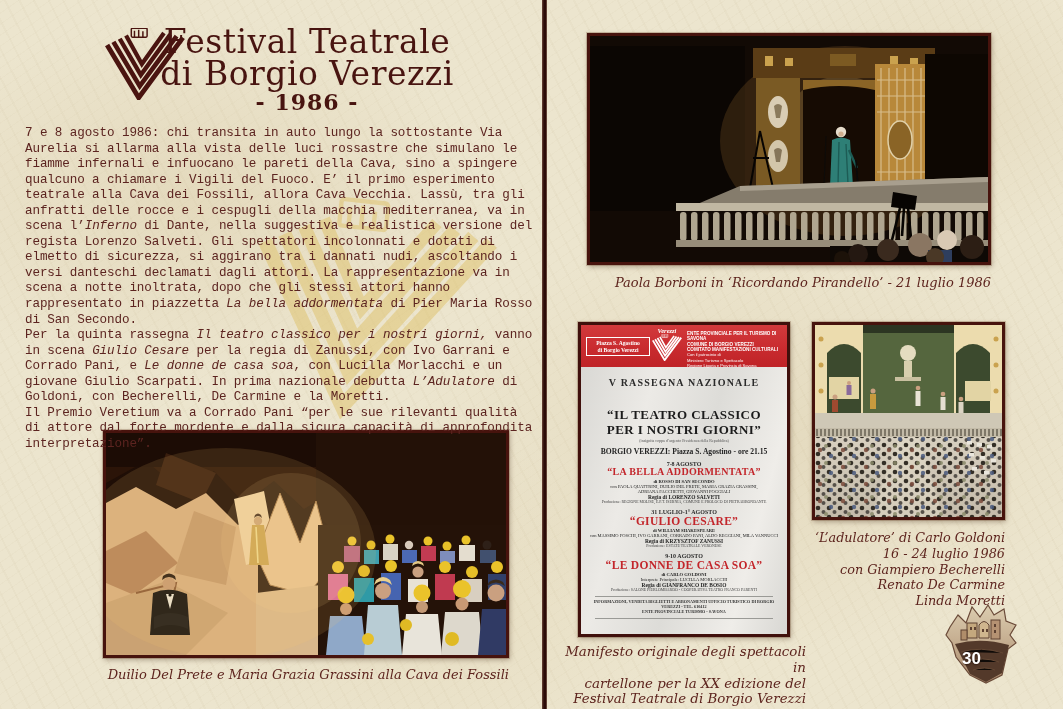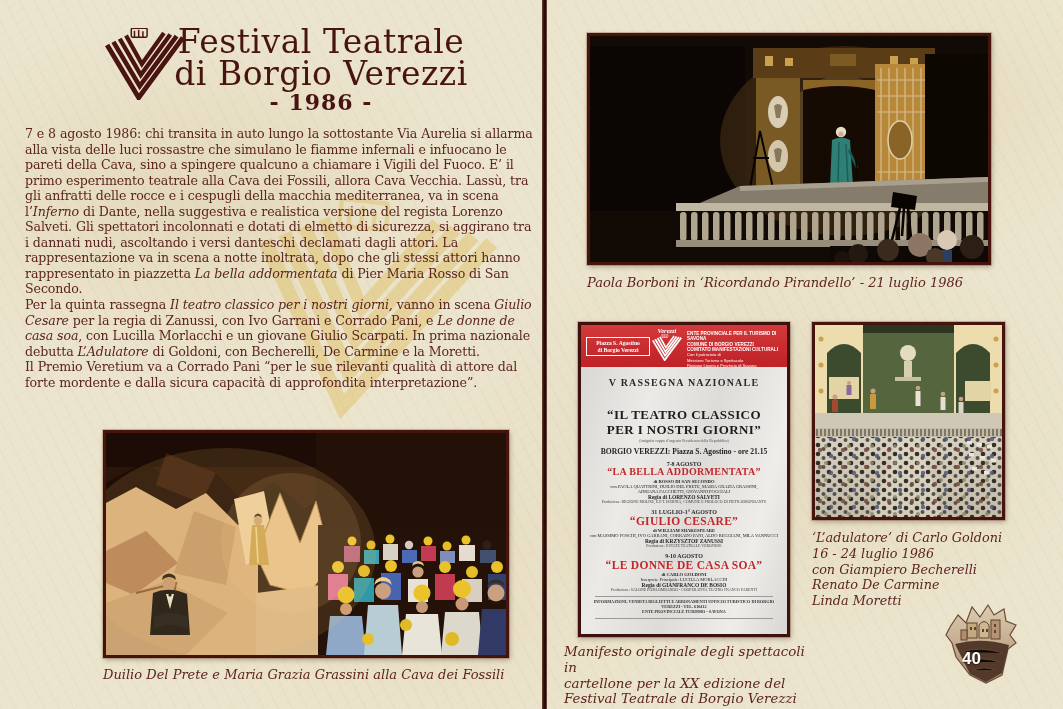--- a/index.html
+++ b/index.html
@@ -12,34 +12,34 @@
       radial-gradient(ellipse 380px 240px at 40% 85%, rgba(222,208,172,.35), transparent 70%),
       radial-gradient(ellipse 300px 200px at 88% 15%, rgba(216,200,162,.3), transparent 70%),
       repeating-linear-gradient(63deg, rgba(168,148,104,.05) 0 2px, transparent 2px 13px),
       repeating-linear-gradient(-35deg, rgba(168,148,104,.04) 0 1px, transparent 1px 9px),
       #ece5ce;
   }
   .gutter{position:absolute;left:542px;top:0;width:5px;height:709px;
     background:linear-gradient(90deg,#6a4638 0,#2c0b08 40%,#2c0b08 70%,#7a5a48 100%);}
   
   .logo{position:absolute;left:105px;top:28px;color:#4a1410;}
-  .titleblock{position:absolute;left:166px;top:26px;width:310px;text-align:center;color:#481410;}
+  .titleblock{position:absolute;left:152px;top:26px;width:310px;text-align:center;color:#481410;}
   .title-l1{font-size:33px;line-height:32px;letter-spacing:.5px;}
   .title-l2{font-size:33px;line-height:31px;letter-spacing:.5px;}
   .title-year{font-size:22px;line-height:26px;font-weight:bold;letter-spacing:1px;}
   
   .watermark{position:absolute;left:252px;top:196px;color:#dfc269;opacity:.5;transform:rotate(6deg);}
   
   .article{position:absolute;left:25px;top:126px;width:512px;color:#5c2420;
-    font-size:12.6px;line-height:15.55px;letter-spacing:-0.1px;text-align:left;z-index:2;}
+    font-size:12.6px;line-height:15.55px;letter-spacing:-0.1px;text-align:left;z-index:2;font-family:Liberation Mono, monospace;}
   .article p{margin:0;}
   
   .photo{border:3px solid #47130d;background:#1c0f07;
     box-shadow:0 0 0 1px rgba(100,60,30,.25), 1px 2px 5px rgba(70,40,20,.35), inset 0 0 0 1px rgba(255,255,255,.28);}
-  .caption{color:#5d241e;font-style:italic;font-size:13px;line-height:15.8px;text-align:left;white-space:pre-line;}
+  .caption{color:#5d241e;font-style:italic;font-size:13px;line-height:15.8px;text-align:right;white-space:pre-line;}
   .fig-cave{position:absolute;left:103px;top:430px;width:406px;}
   .fig-cave .caption{margin-top:5px;}
   .fig-stage{position:absolute;left:587px;top:33px;width:404px;}
   .fig-stage .caption{margin-top:6px;}
   .fig-adul{position:absolute;left:812px;top:322px;width:193px;}
   .fig-adul .caption{margin-top:6px;font-size:12.8px;}
   .poster-caption{position:absolute;left:564px;top:644px;width:242px;}
   
   .poster{position:absolute;left:578px;top:322px;width:206px;height:309px;border:3px solid #40100c;
     background:linear-gradient(105deg,#d6d5d1 0,#eceae6 30%,#dddcd8 55%,#efede9 80%,#d8d7d3 100%);
@@ -482,16 +482,16 @@
           <rect x="41" y="33" width="2" height="3"></rect>
             <rect x="45" y="33" width="2" height="3"></rect>
           <rect x="53" y="28" width="2" height="3"></rect>
             <rect x="53" y="34" width="2" height="3"></rect>
         </g>
         <path d="M14 48 Q40 41 68 49 L61 77 L45 86 L29 78 Z" fill="#53392a"></path>
         <g stroke="#6b4d38" stroke-width="1" opacity=".8">
           <path d="M20 56 Q40 50 62 57 M25 66 Q42 60 58 66 M32 74 Q44 70 54 74"></path>
         </g>
       </svg>
-      <span class="num">40</span>
+      <span class="num">30</span>
     </div>
   </div>
 </div>
 
 </body></html>

